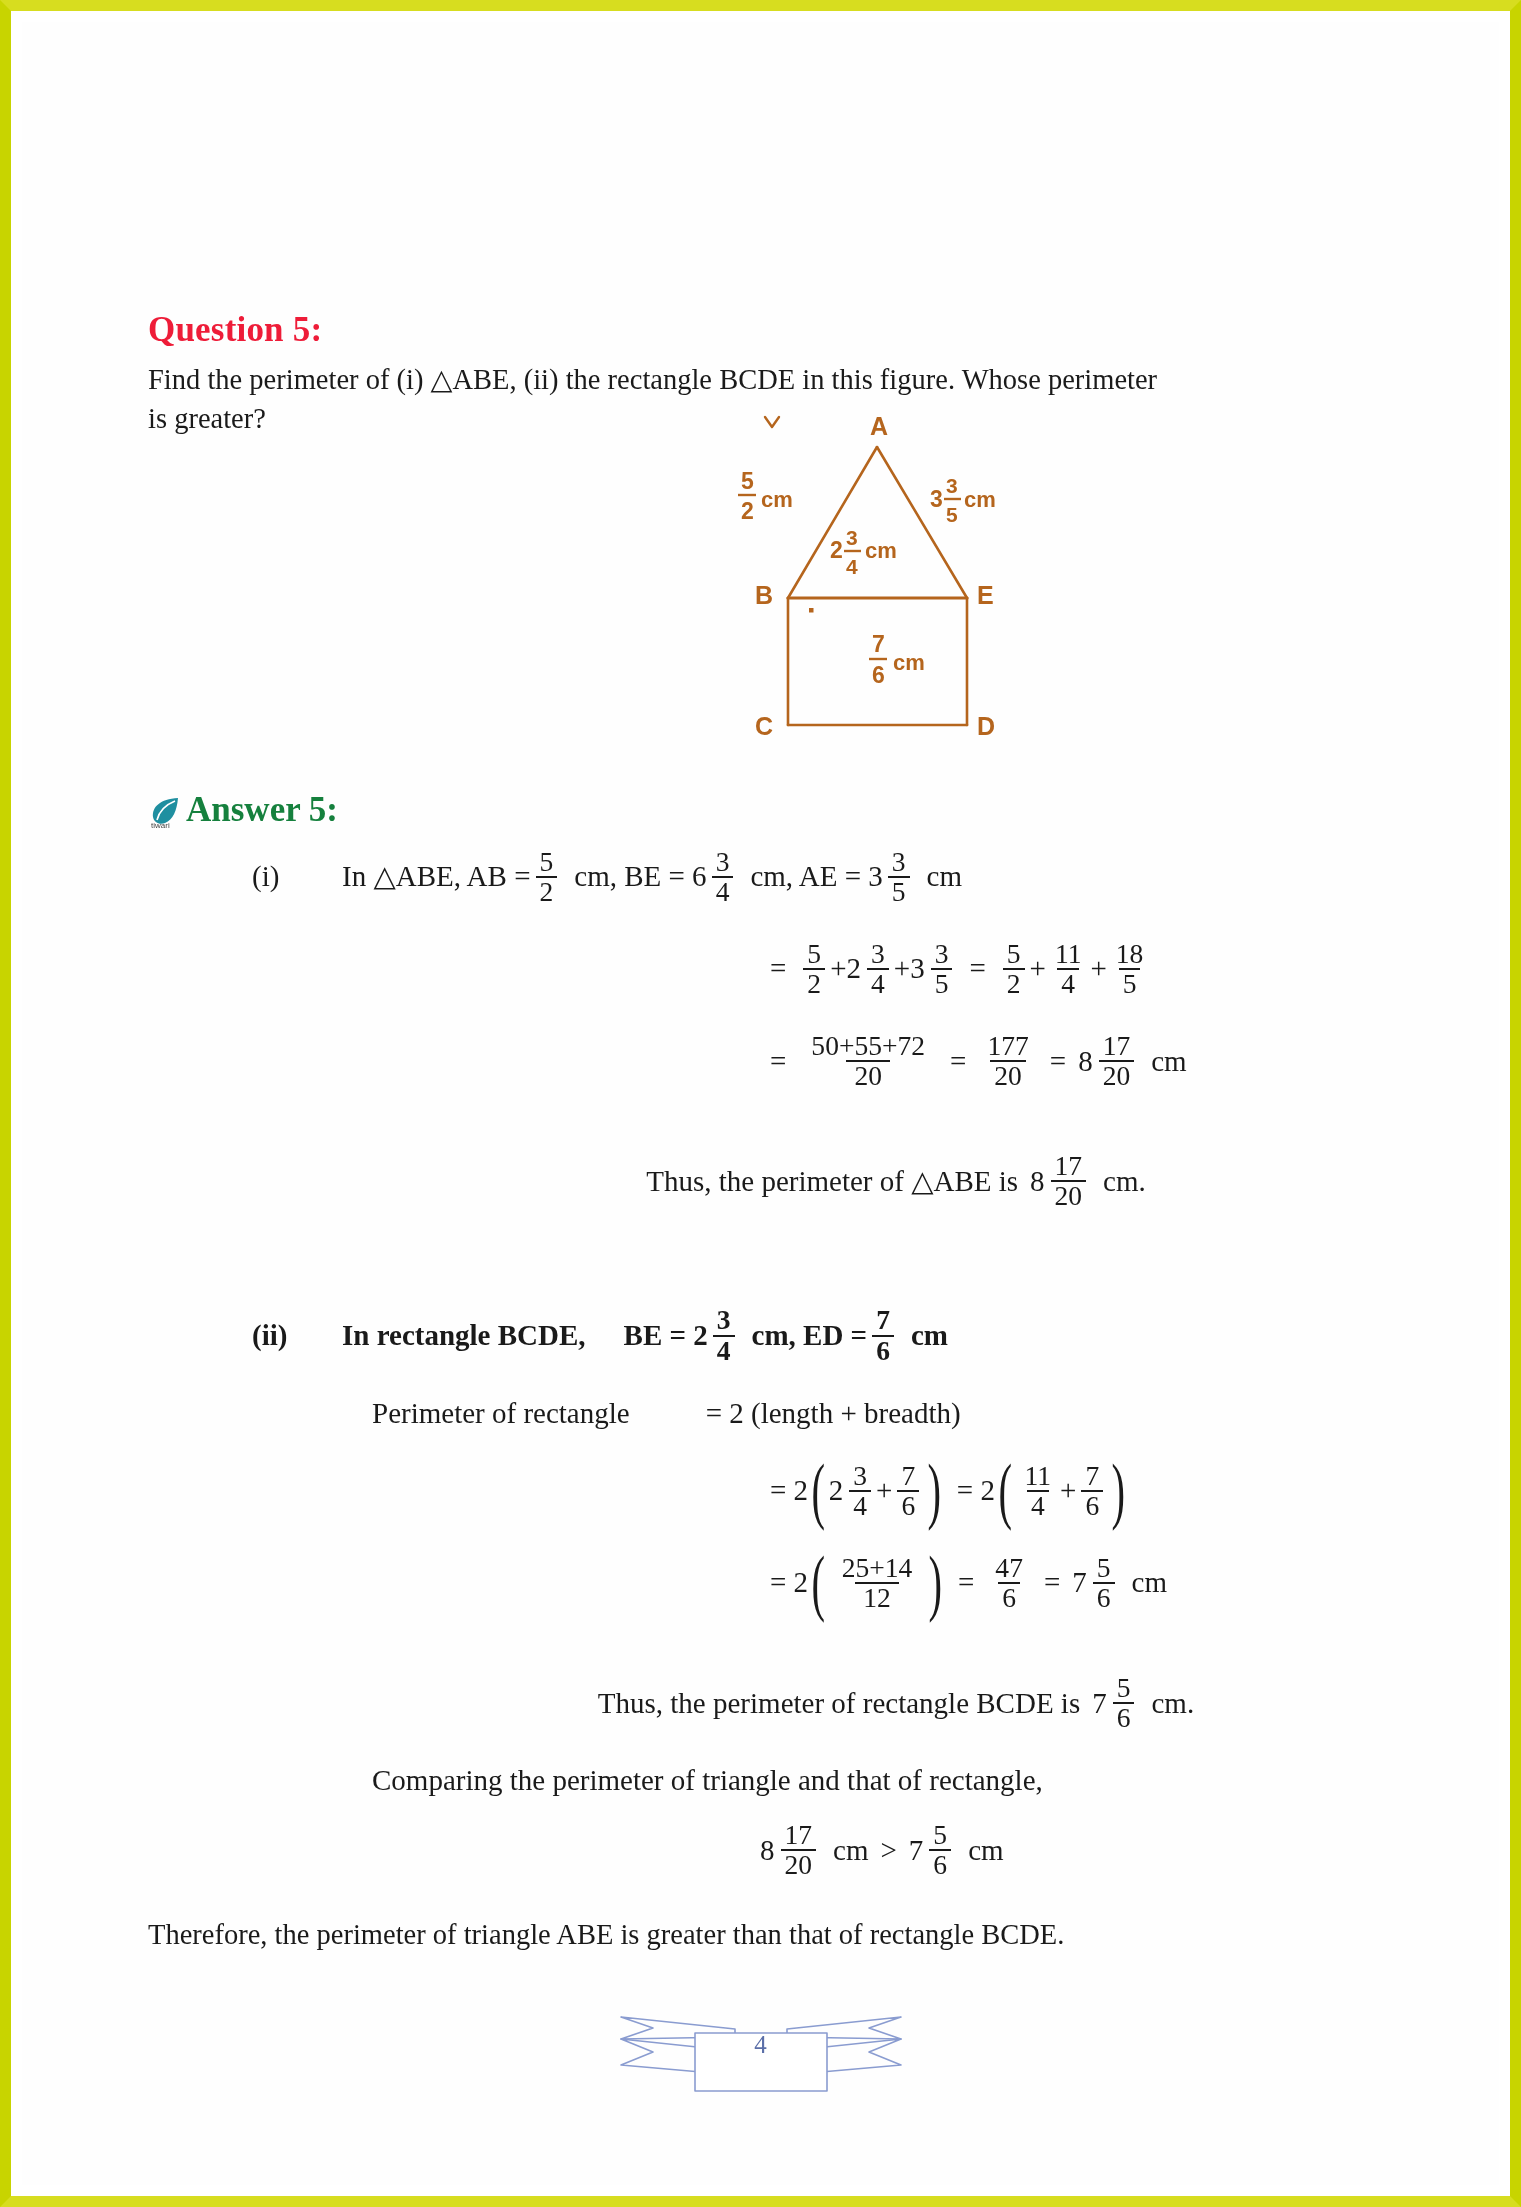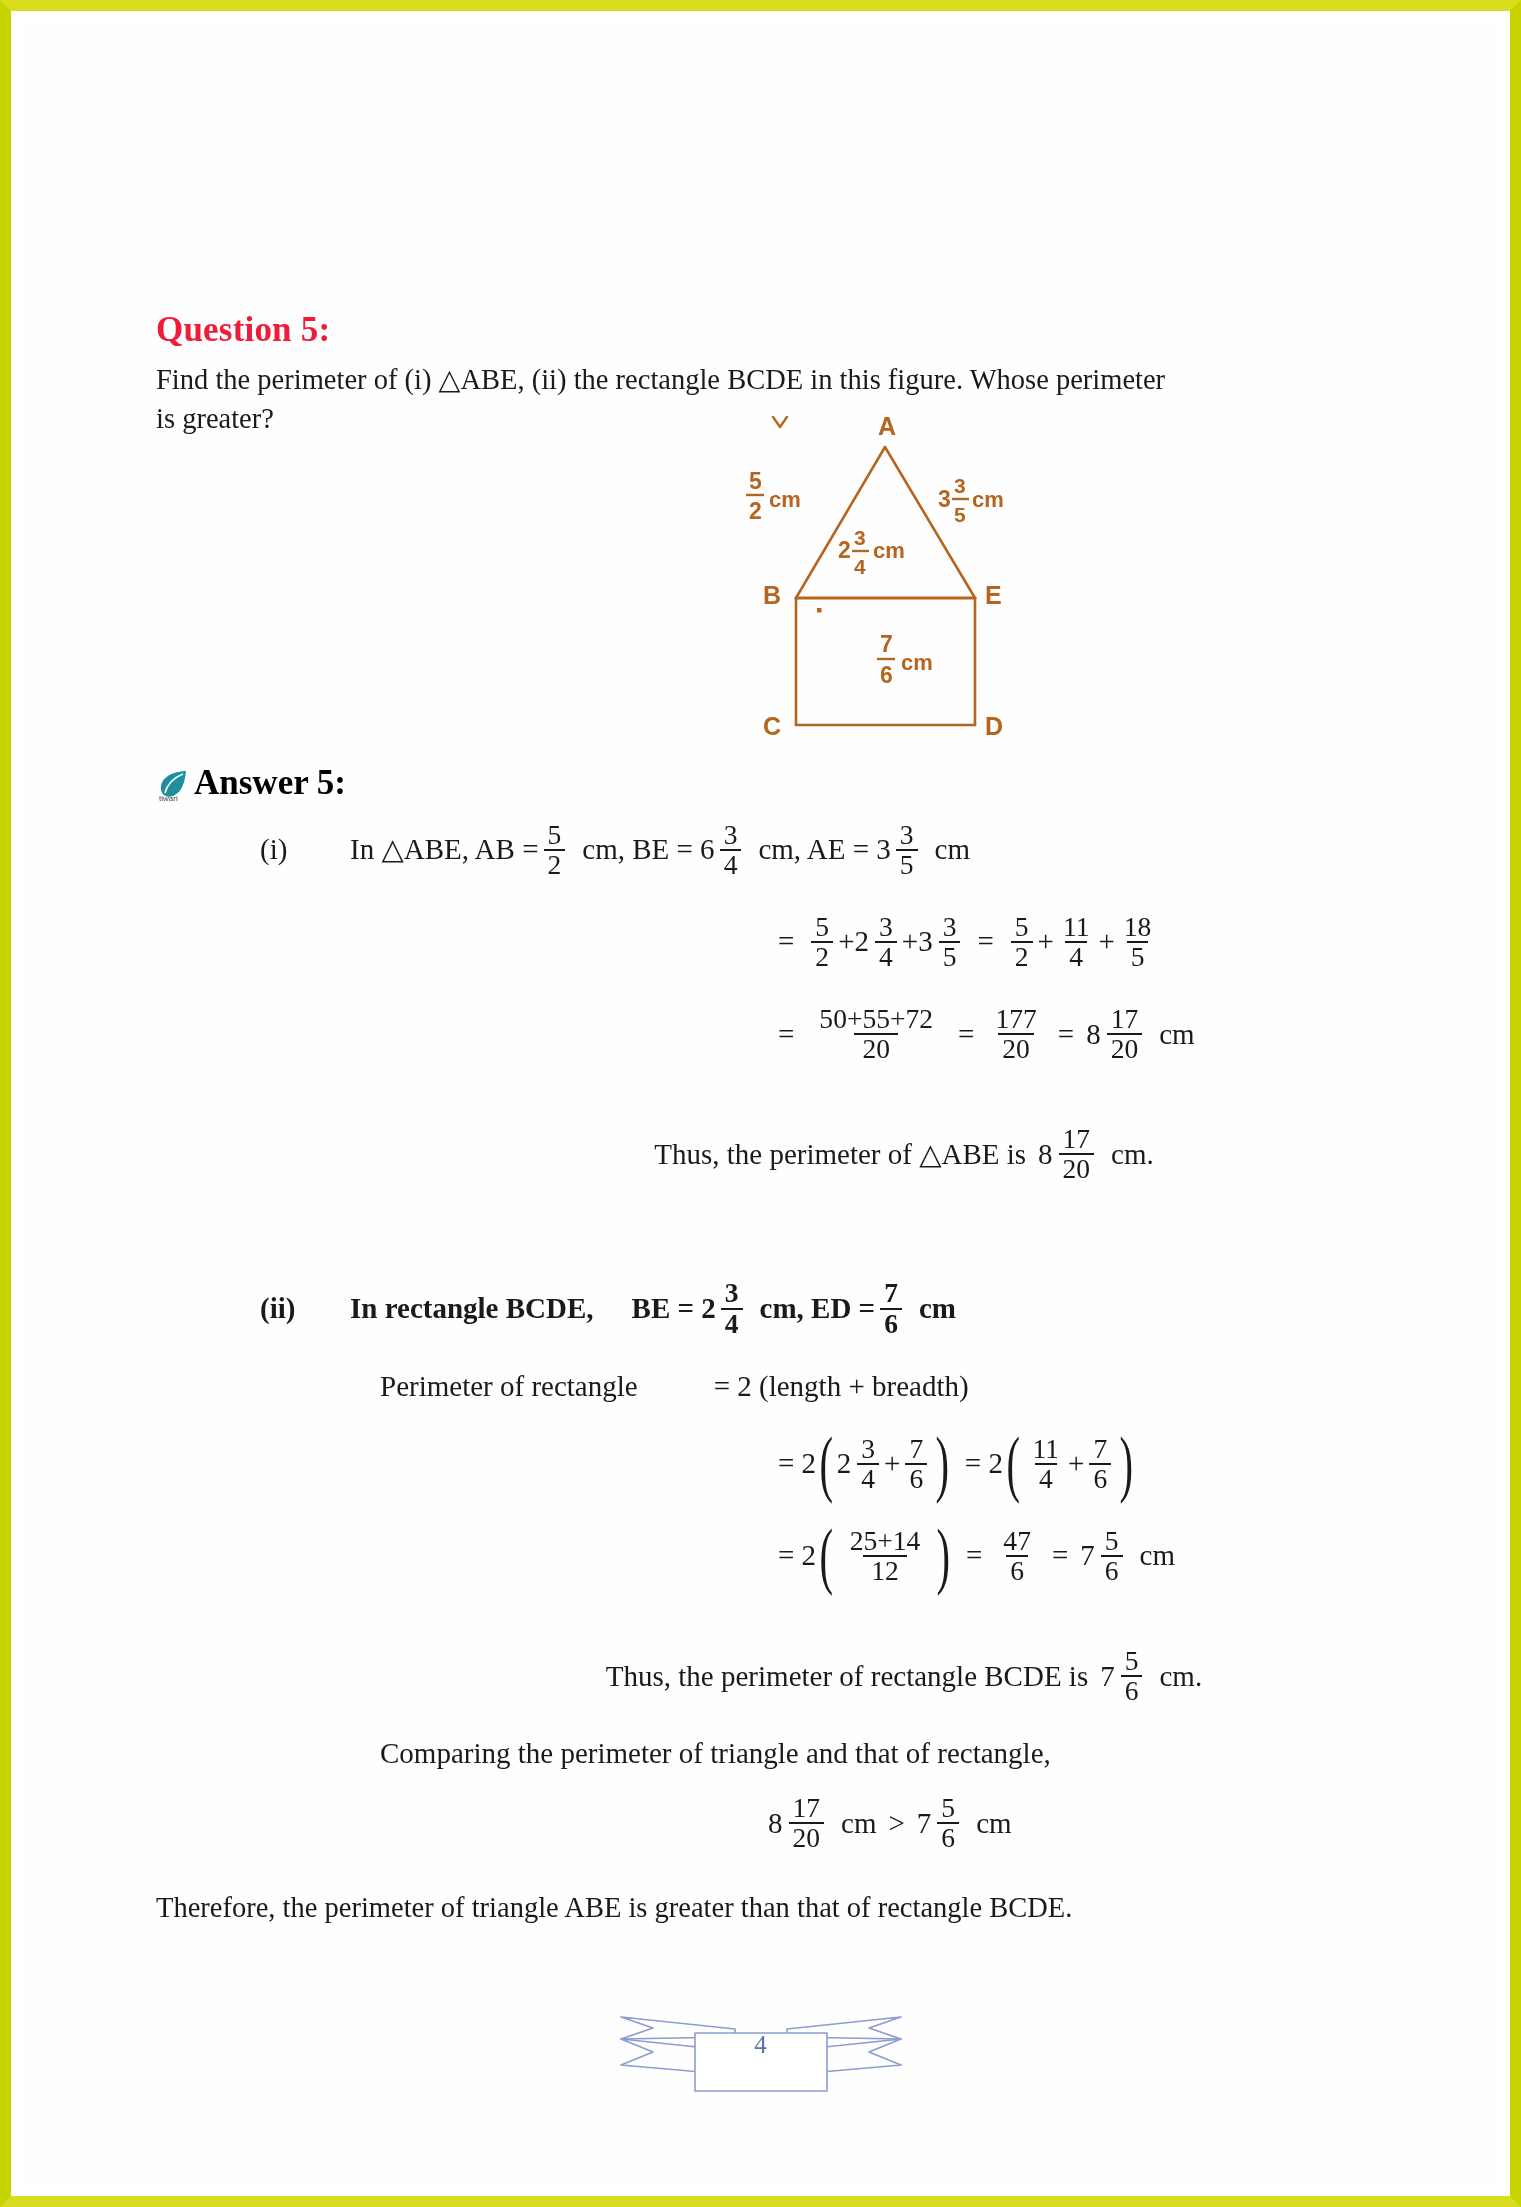--- a/index.html
+++ b/index.html
@@ -36,21 +36,21 @@
   }
   #sheet {
     position: absolute;
     left: 11px; top: 11px; right: 11px; bottom: 11px;
     background: #fefefe;
   }
 
   
   .content {
     position: absolute;
-    left: 126px;
+    left: 118px;
     top: 288px;
     width: 1280px;
   }
 
   .q-heading {
     color: #ee1c38;
     font-weight: bold;
     font-size: 35px;
     letter-spacing: 0.2px;
     margin: 0 0 10px 8px;
@@ -81,24 +81,25 @@
 
   
   .a-heading-row {
     display: flex;
     align-items: flex-end;
     gap: 2px;
     margin: 10px 0 18px 8px;
   }
   .leaf-logo { width: 36px; height: 36px; display: block; }
   .a-heading {
-    color: #000000;
+    color: #15803d;
     font-weight: bold;
     font-size: 35px;
     font-family: "Liberation Serif", serif;
+    margin-top: 27px;
   }
 
   
   .line {
     display: flex;
     align-items: center;
     font-size: 29px;
     line-height: 1;
     white-space: nowrap;
   }

